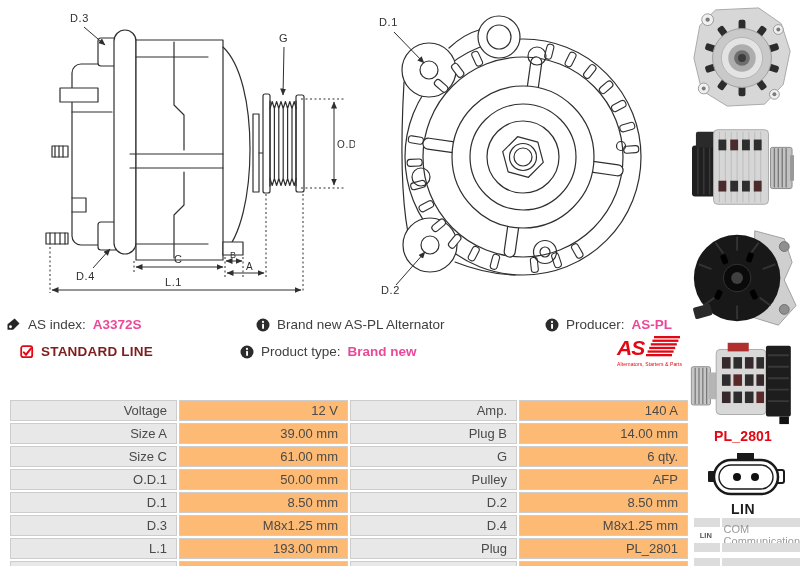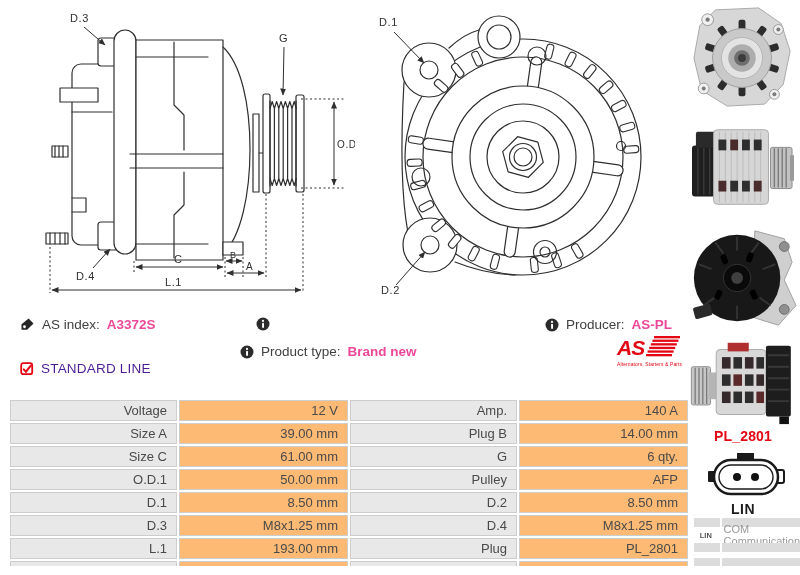--- a/index.html
+++ b/index.html
@@ -3,21 +3,21 @@
 <meta charset="utf-8">
 <style>
   html,body{margin:0;padding:0;background:#fff;}
   .page{position:relative;width:800px;height:566px;background:#fff;overflow:hidden;
         font-family:"Liberation Sans",sans-serif;color:#3f3f3f;}
   .abs{position:absolute;}
 
   
   .hline{position:absolute;display:flex;align-items:center;gap:7px;font-size:13.5px;white-space:nowrap;}
   .hline .bold{font-weight:bold;color:#ec4899;}
-  .hline.redline{color:#4c1d95;font-weight:normal;letter-spacing:.2px;margin-top:17px;}
+  .hline.redline{color:#7f1d1d;font-weight:bold;letter-spacing:.2px;}
   .icon{flex:0 0 auto;display:block;}
 
   
   table.spec{position:absolute;left:8px;top:377px;border-collapse:separate;border-spacing:2px;margin-top:21px;}
   table.spec td{height:19px;font-size:13px;padding:0 9px 0 4px;text-align:right;
                 border:1px solid #cdcdcd;color:#4a4a4a;}
   td.lab{background:#e8e8e8;width:152px;}
   td.val{background:#fdba74;width:154px;}
 
   
@@ -361,21 +361,21 @@
     <div class="lrow">
       <div class="lkey"></div>
       <div class="lval"></div>
     </div>
     <div class="lrow spaced">
       <div class="lkey"></div>
       <div class="lval"></div>
     </div>
   </div>
 
-  <div class="hline" style="left:20px;top:317px">
+  <div class="hline" style="left:6px;top:317px">
     <svg class="icon" width="15" height="15" viewBox="0 0 16 16">
       <path d="M9.2,1.6 L14.4,6.8 L7.6,13.6 L1.6,13.6 L1.6,7.6 Z" fill="#262626"></path>
       <circle cx="4.8" cy="10.4" r="1.5" fill="#ffffff"></circle>
     </svg>
     <span>AS index:</span>
     <span class="bold">A3372S</span>
   </div>
 
   <div class="hline redline" style="left:20px;top:344px">
     <svg class="icon" width="14" height="14" viewBox="0 0 14 14">
@@ -384,20 +384,21 @@
     </svg>
     <span>STANDARD LINE</span>
   </div>
 
   <div class="hline" style="left:256px;top:317px">
     <svg class="icon" width="14" height="14" viewBox="0 0 14 14">
       <circle cx="7" cy="7" r="6.5" fill="#2b2b2b"></circle>
       <circle cx="7" cy="3.9" r="1.1" fill="#ffffff"></circle>
       <rect x="6.1" y="5.8" width="1.9" height="5.2" rx="0.9" fill="#ffffff"></rect>
     </svg>
+    <span>Brand new AS-PL Alternator</span>
   </div>
 
   <div class="hline" style="left:240px;top:344px">
     <svg class="icon" width="14" height="14" viewBox="0 0 14 14">
       <circle cx="7" cy="7" r="6.5" fill="#2b2b2b"></circle>
       <circle cx="7" cy="3.9" r="1.1" fill="#ffffff"></circle>
       <rect x="6.1" y="5.8" width="1.9" height="5.2" rx="0.9" fill="#ffffff"></rect>
     </svg>
     <span>Product type:</span>
     <span class="bold">Brand new</span>

